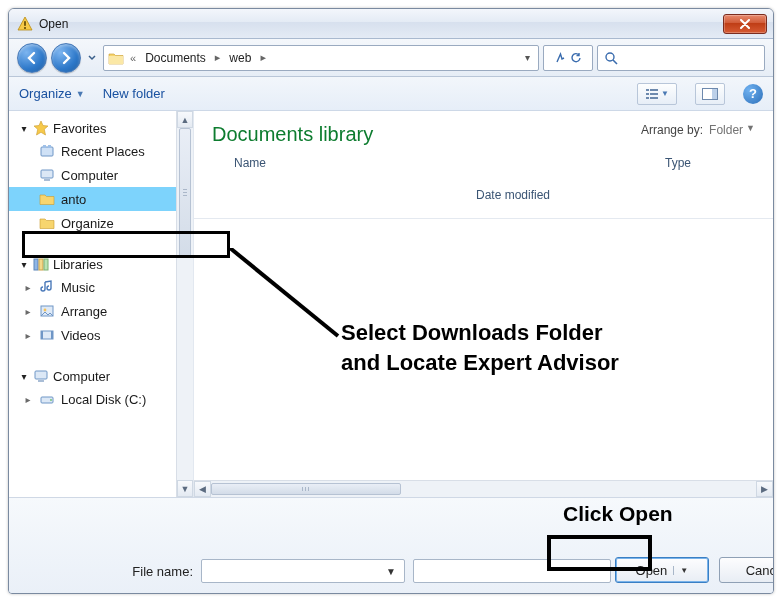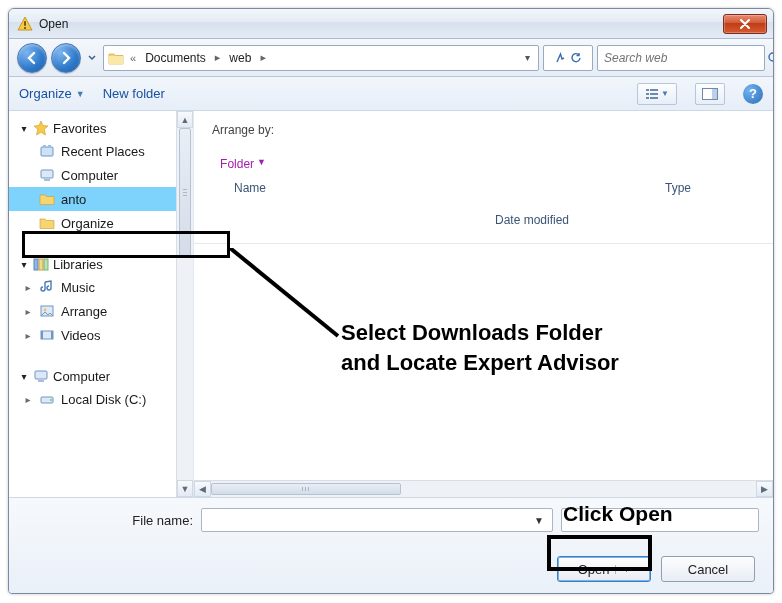--- a/index.html
+++ b/index.html
@@ -82,35 +82,35 @@
 .vscroll { position:absolute; right:0; top:0; bottom:0; width:17px; background:#eef2f7; border-left:1px solid #d8dee7; display:flex; flex-direction:column; }
 .vscroll .arrowbtn { height:17px; display:flex; align-items:center; justify-content:center; color:#5b6b80; background:linear-gradient(#f7f9fc,#e4eaf2); border:1px solid #cfd8e3; font-size:9px; }
 .vscroll .track { flex:1; position:relative; }
 .vscroll .thumb { position:absolute; left:2px; right:2px; top:0; height:130px; background:linear-gradient(#e9eef6,#d3dce8); border:1px solid #b6c2d3; border-radius:2px; }
 .vscroll .thumb .grip { position:absolute; left:3px; right:3px; top:50%; transform:translateY(-50%); height:8px; background:repeating-linear-gradient(#aab7c9 0 1px, transparent 1px 3px); }
 
 
 .main { flex:1; position:relative; display:flex; flex-direction:column; }
 .lib-header { padding:12px 18px 4px; display:flex; align-items:flex-start; }
 .lib-title { color:#0d7c2f; font-size:20px; flex:1; }
-.arrangeby { font-size:12px; color:#444; display:flex; align-items:center; gap:20px;flex-direction:column; }
-.arrangeby .link { color:#a21caf; display:flex; align-items:flex-start; gap:3px; }
+.arrangeby { font-size:12px; color:#444; display:flex; align-items:center; gap:6px; }
+.arrangeby .link { color:#737373; display:flex; align-items:flex-start; gap:3px; }
 .cols { display:flex; padding:6px 18px 16px 40px; font-size:12px; color:#3b5574; border-bottom:1px solid #e4e9f0; }
 .cols .col-name { flex:1; }
 .cols .col-date { width:170px;margin-top:32px; }
-.cols .col-type { width:90px; }
+.cols .col-type { width:90px;margin-left:19px; }
 .empty-msg { text-align:center; color:#6b7b8e; font-size:13px; padding:18px 0 0; }
 .hscroll { position:absolute; left:0; right:0; bottom:0; height:17px; background:#eef2f7; border-top:1px solid #d8dee7; display:flex; }
 .hscroll .arrowbtn { width:17px; display:flex; align-items:center; justify-content:center; color:#5b6b80; background:linear-gradient(#f7f9fc,#e4eaf2); border:1px solid #cfd8e3; font-size:9px; }
 .hscroll .htrack { flex:1; position:relative; }
 .hscroll .hthumb { position:absolute; top:2px; bottom:2px; left:0; width:190px; background:linear-gradient(#e9eef6,#d3dce8); border:1px solid #b6c2d3; border-radius:2px; }
 .hscroll .hthumb .grip { position:absolute; top:3px; bottom:3px; left:50%; transform:translateX(-50%); width:8px; background:repeating-linear-gradient(90deg,#aab7c9 0 1px, transparent 1px 3px); }
 
 
-.footer { height:96px; background:linear-gradient(#f6f9fc,#eaf0f8); border-top:1px solid #cfd8e5; padding:10px 14px; display:flex; flex-direction:column; gap:24px; }
+.footer { height:96px; background:linear-gradient(#f6f9fc,#eaf0f8); border-top:1px solid #cfd8e5; padding:10px 14px; display:flex; flex-direction:row; gap:4px;align-items:flex-end; }
 .fn-row { display:flex; align-items:center; gap:8px; }
 .fn-label { width:170px; text-align:right; font-size:13px; color:#222; }
 .fn-field { flex:1; height:24px; background:#fff; border:1px solid #a8b6c8; border-radius:2px; display:flex; align-items:center; padding:0 4px; }
 .fn-field input { border:none; outline:none; flex:1; font-size:13px; background:transparent; }
 .fn-filter { width:198px; height:24px; background:#fff; border:1px solid #a8b6c8; border-radius:2px; position:relative; }
 .btn-row { display:flex; justify-content:flex-end; gap:10px; padding-right:4px; }
 .dlg-btn { width:94px; height:26px; border:1px solid #8fa0b5; border-radius:3px; background:linear-gradient(#fdfdfe,#e8edf4); font-size:13px; display:flex; align-items:center; justify-content:center; color:#222; }
 .dlg-btn.default { border:1px solid #3a7fc4; box-shadow:0 0 0 1px #79b3ea inset; }
 
 
@@ -179,21 +179,20 @@
     <div class="refresh-group">
       <svg width="12" height="12" viewBox="0 0 12 12">
           <path d="M3 10 L6.5 2 L8 7 L10 6" stroke="#3a6cae" stroke-width="1.4" fill="none"></path>
         </svg>
       <svg width="12" height="12" viewBox="0 0 12 12">
           <path d="M9 3 A4 4 0 1 0 10 6" stroke="#3a6cae" stroke-width="1.4" fill="none"></path>
           <path d="M9 1 L9 3.5 L6.5 3.5" stroke="#3a6cae" stroke-width="1.4" fill="none"></path>
         </svg>
     </div>
     <div class="searchbox">
-      <input type="text" style="font-style: italic;" placeholder="Search web">
       <span class="search-icon-sm">
         <svg width="14" height="14" viewBox="0 0 14 14">
             <circle cx="6" cy="6" r="4" stroke="#3a6cae" stroke-width="1.4" fill="none"></circle>
             <path d="M9 9 L13 13" stroke="#3a6cae" stroke-width="1.6"></path>
           </svg>
       </span>
     </div>
   </div>
 
   <div class="toolbar">
@@ -349,20 +348,21 @@
           <div class="thumb">
               <div class="grip"></div>
             </div>
         </div>
         <div class="arrowbtn">▼</div>
       </div>
     </div>
 
     <div class="main">
       <div class="lib-header">
+        <div class="lib-title">Documents library</div>
         <div class="arrangeby">
           <span>Arrange by:</span>
           <span class="link">
             <span>Folder</span>
             <span style="font-size:9px;">▼</span>
           </span>
         </div>
       </div>
       <div class="cols">
         <div class="col-name">Name</div>

